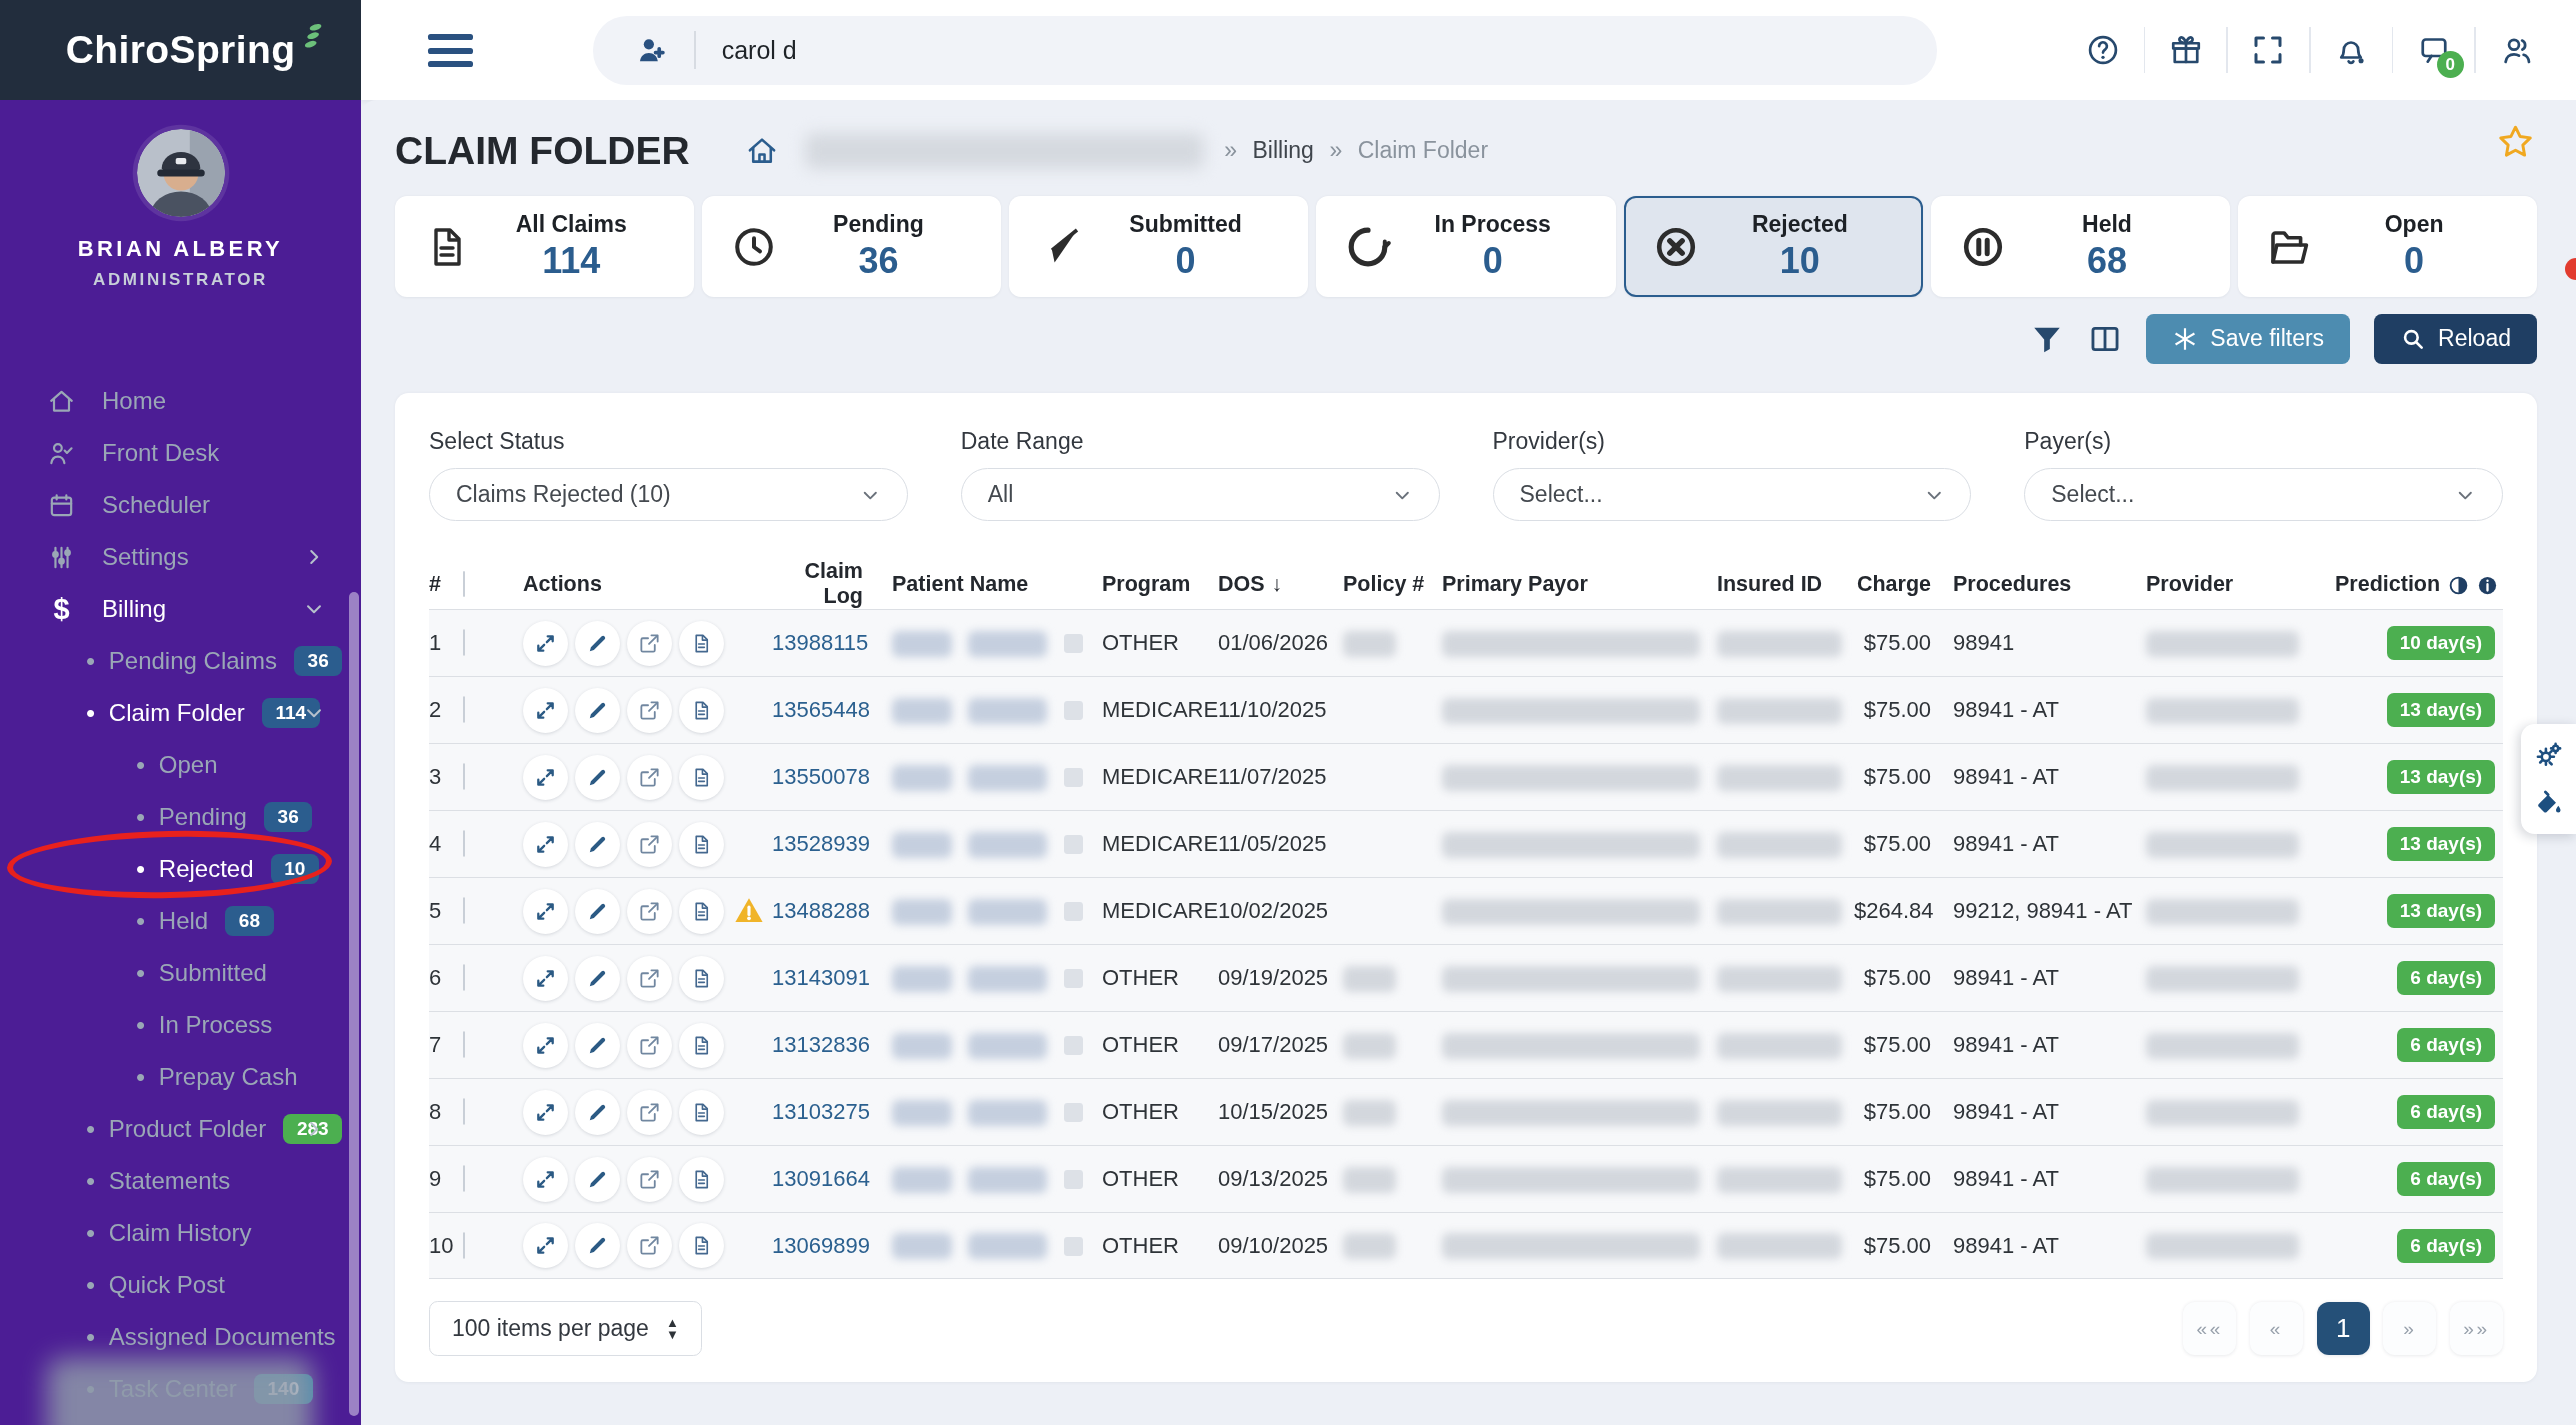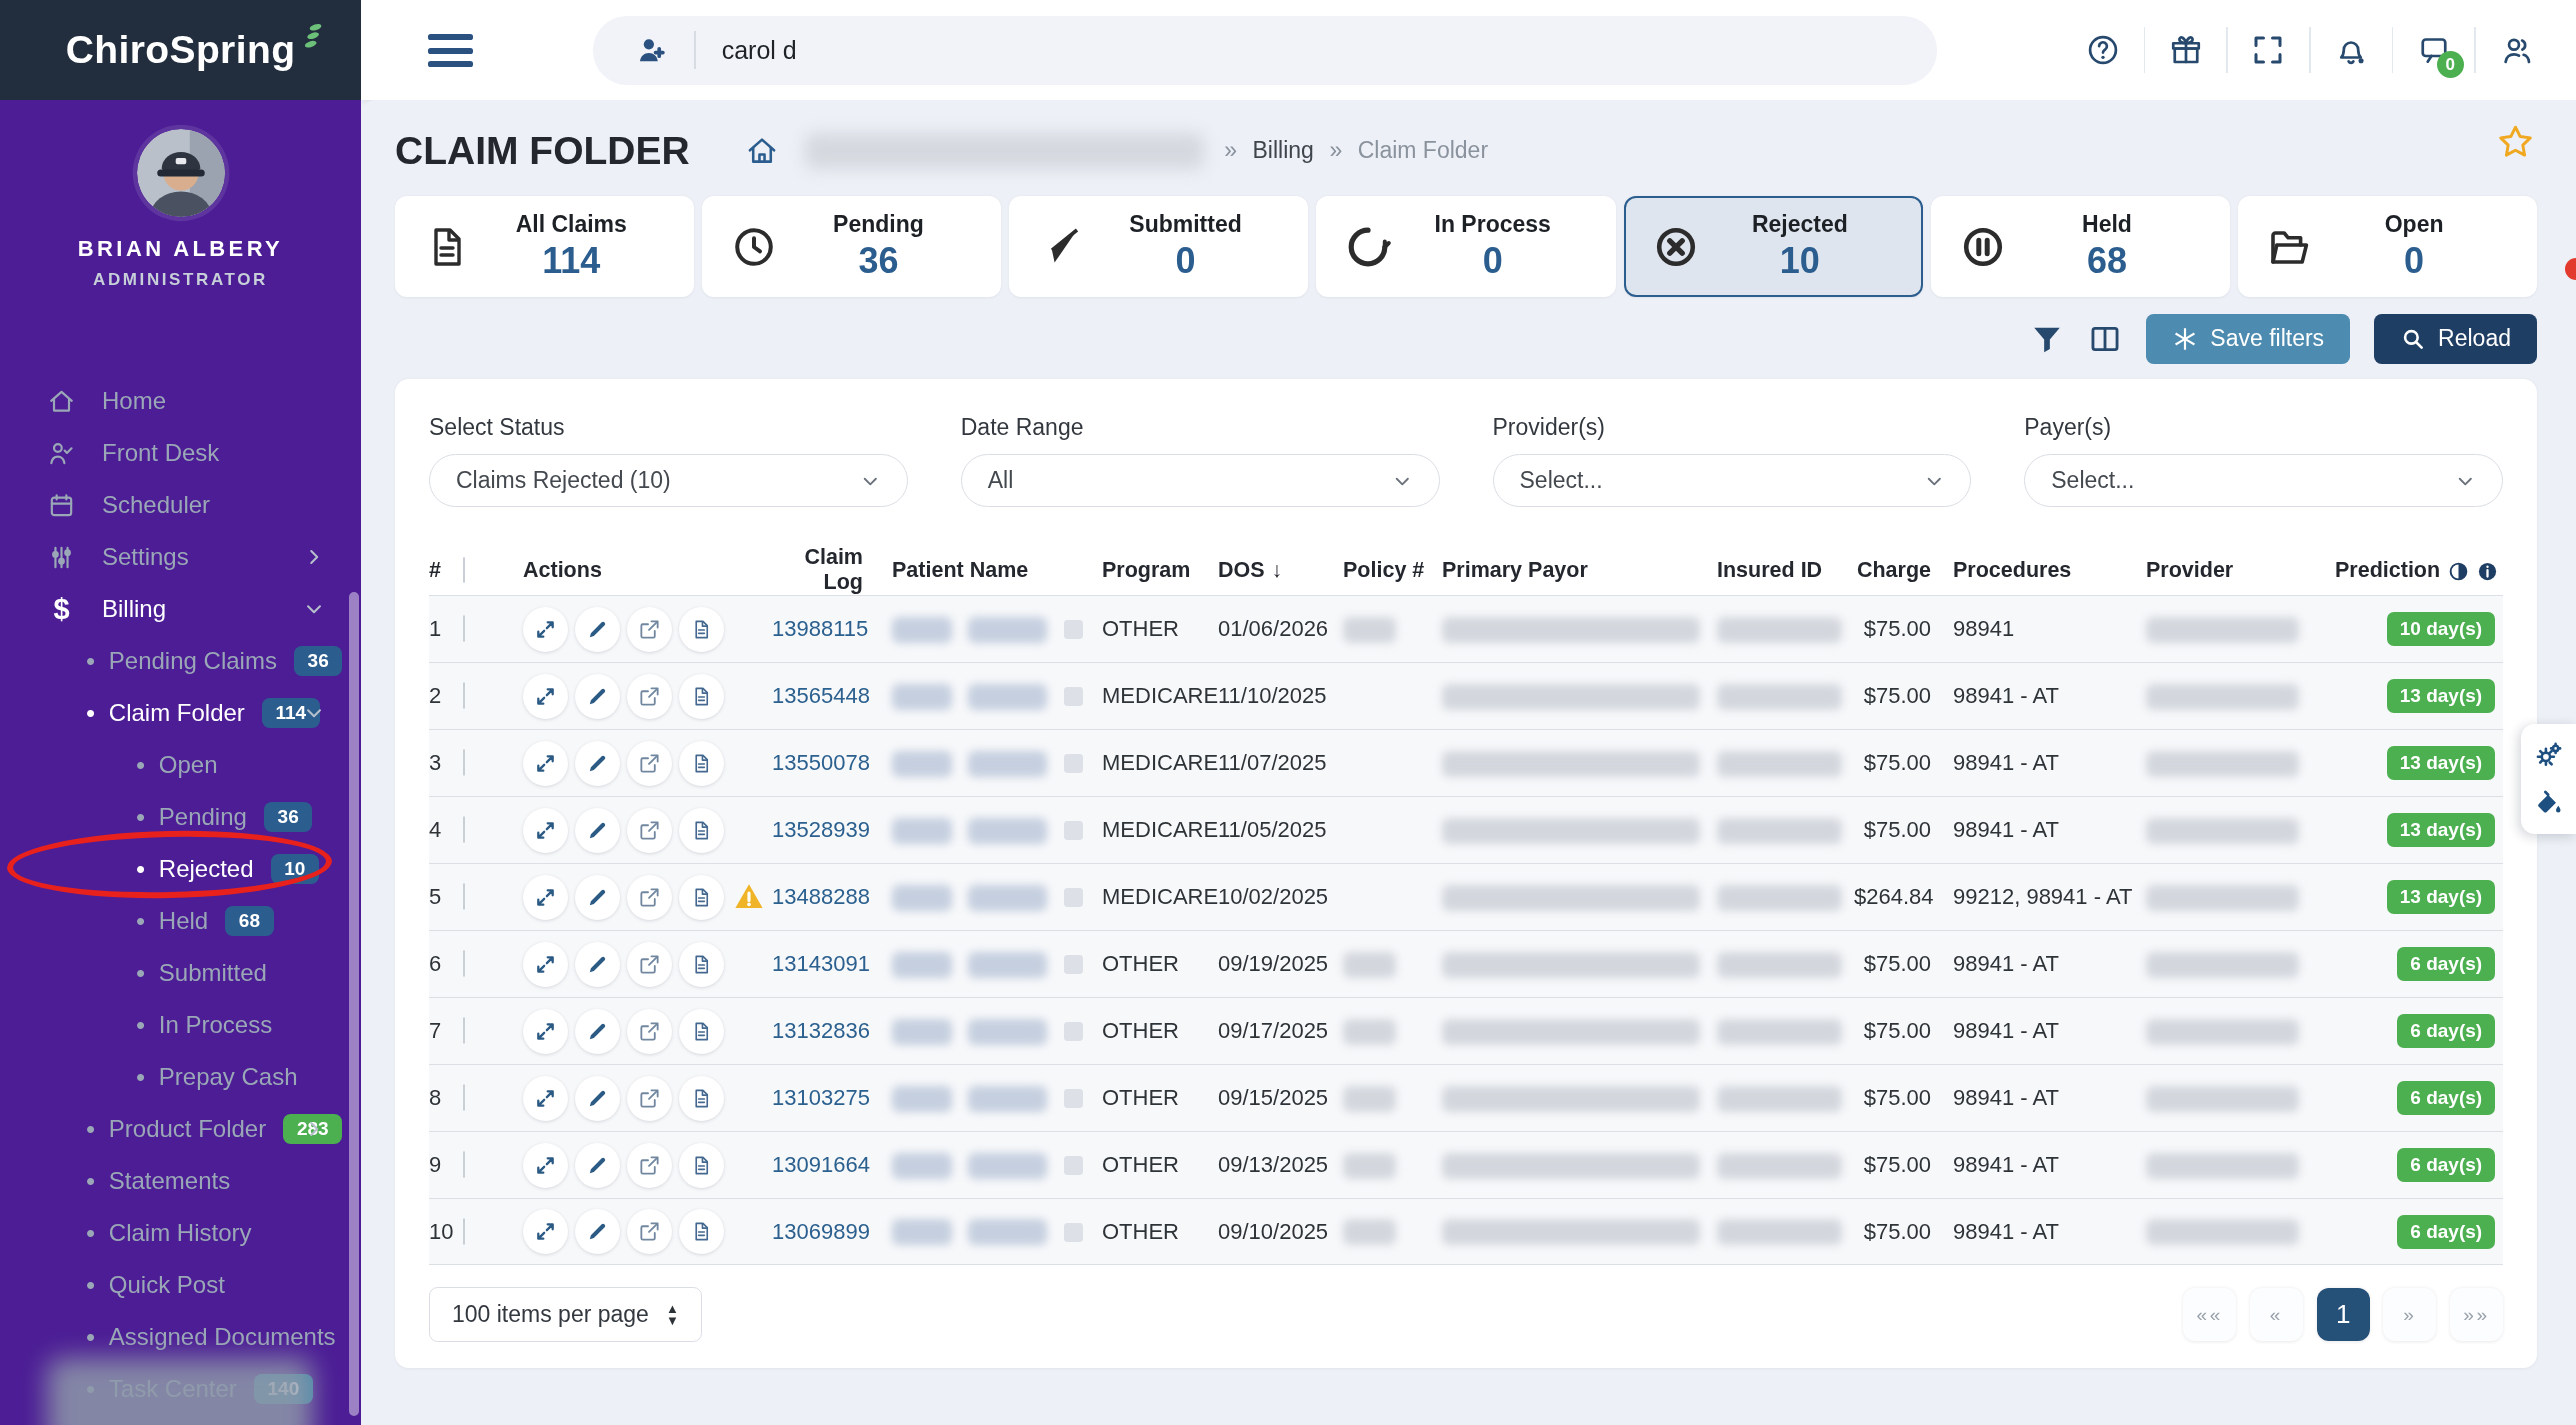--- a/index.html
+++ b/index.html
@@ -68,21 +68,21 @@
   .cvalue { font-size:36px; font-weight:700; color:#2b5d8e; margin-top:1.7px; }
   .card.sel { background:#dfe5ee; border-color:#2b5d8e; }
 
   .toolrow { display:flex; align-items:center; justify-content:flex-end; gap:24px; margin-top:15.5px; height:52px; }
   .tool-ic { width:34px; height:34px; color:#27496d; cursor:pointer; }
   .btn { height:50px; border-radius:7.7px; display:flex; align-items:center; gap:12px; padding:0 26px; font-size:23px; color:#fff; cursor:pointer; }
   .btn svg { width:26px; height:26px; }
   .btn.save { background:#4d8cb0; }
   .btn.reload { background:#1f3e63; }
 
-  .panel { background:#fff; border-radius:13.7px; margin-top:14px; padding:35px 34px 26px; box-shadow:0 0.9px 3.4px rgba(20,30,50,.05); }
+  .panel { background:#fff; border-radius:13.7px; margin-top:28px; padding:35px 34px 26px; box-shadow:0 0.9px 3.4px rgba(20,30,50,.05); }
   .filters { display:flex; gap:53px; }
   .filter { flex:1; }
   .flabel { font-size:23px; color:#33383f; margin-bottom:13.7px; }
   .fselect { height:53px; border:1.7px solid #dadee4; border-radius:27px; display:flex; align-items:center; justify-content:space-between; padding:0 26px; font-size:23px; color:#44494f; cursor:pointer; background:#fff; }
   .fselect .fchev { width:20.6px; height:20.6px; color:#6b727b; }
 
   .table { margin-top:38px; }
   .thead,.trow { display:grid; grid-template-columns:34px 60px 249px 120px 210px 116px 125px 99px 275px 137px 99px 193px 189px 167px; align-items:center; }
   .thead { height:50px; font-size:21.5px; font-weight:700; color:#24282e; }
   .trow { height:67px; background:#f7f8fa; border-top:0.9px solid #dcdfe4; font-size:22px; color:#2e3338; }
@@ -940,21 +940,21 @@
                       <path d="M9 12.5h6M9 16h6"></path>
                     </svg>
                   </span>
                 </span>
               </div>
               <div class="cell-r"><span class="link">13103275</span></div>
               <div><span class="redact r-pat" style="width:60px"></span>
     <span class="redact r-pat" style="width:79px;margin-left:10.3px"></span>
     <span class="pat-ic"></span></div>
               <div>OTHER</div>
-              <div>09/15/2025</div>
+              <div>10/15/2025</div>
               <div><span class="redact r-gray" style="width:53px"></span></div>
               <div><span class="redact r-gray" style="width:258px"></span></div>
               <div><span class="redact r-gray" style="width:125px"></span></div>
               <div class="charge-r">$75.00</div>
               <div>98941 - AT</div>
               <div><span class="redact r-gray" style="width:153px"></span></div>
               <div class="pred-cell"><span class="day-badge">6 day(s)</span></div>
             </div>
             <div class="trow">
               <div>9</div>

